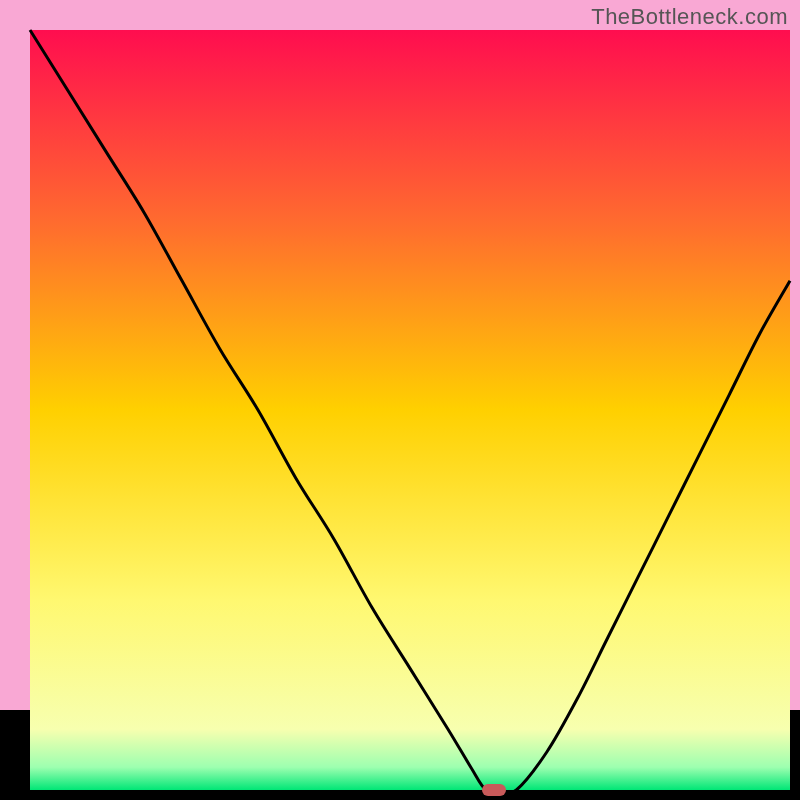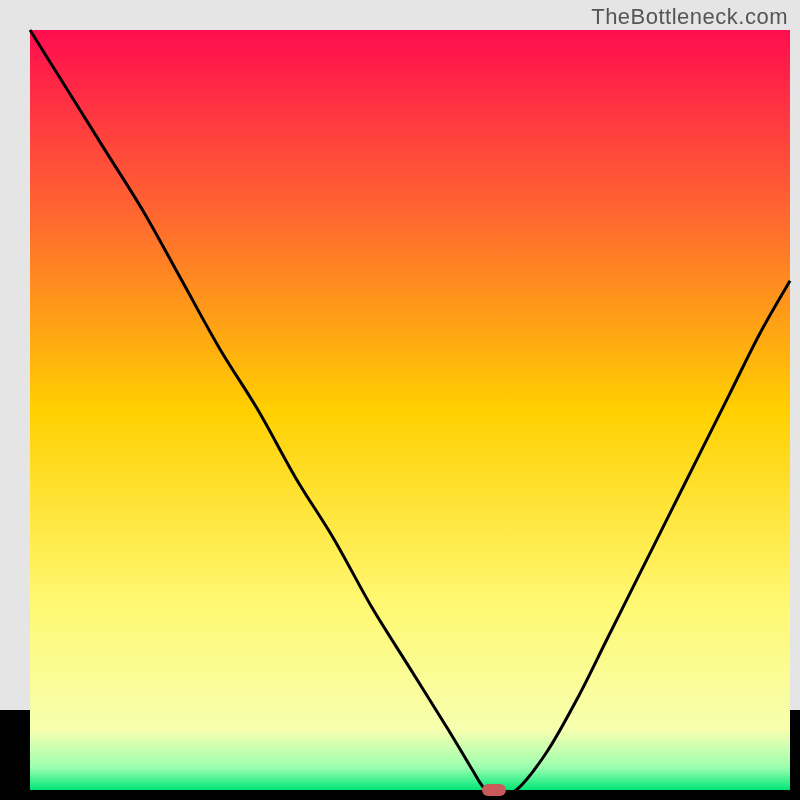--- a/index.html
+++ b/index.html
@@ -7,21 +7,21 @@
     padding: 0;
     width: 800px;
     height: 800px;
     background: #000;
     overflow: hidden;
   }
   .chart-container {
     position: relative;
     width: 800px;
     height: 710px;
-    background: #e5e5e5;
+    background: #f9a8d4;
   }
   .watermark {
     position: absolute;
     top: 4px;
     right: 12px;
     font-family: Arial, Helvetica, sans-serif;
     font-size: 22px;
     color: #555;
     letter-spacing: 0.5px;
     z-index: 10;

